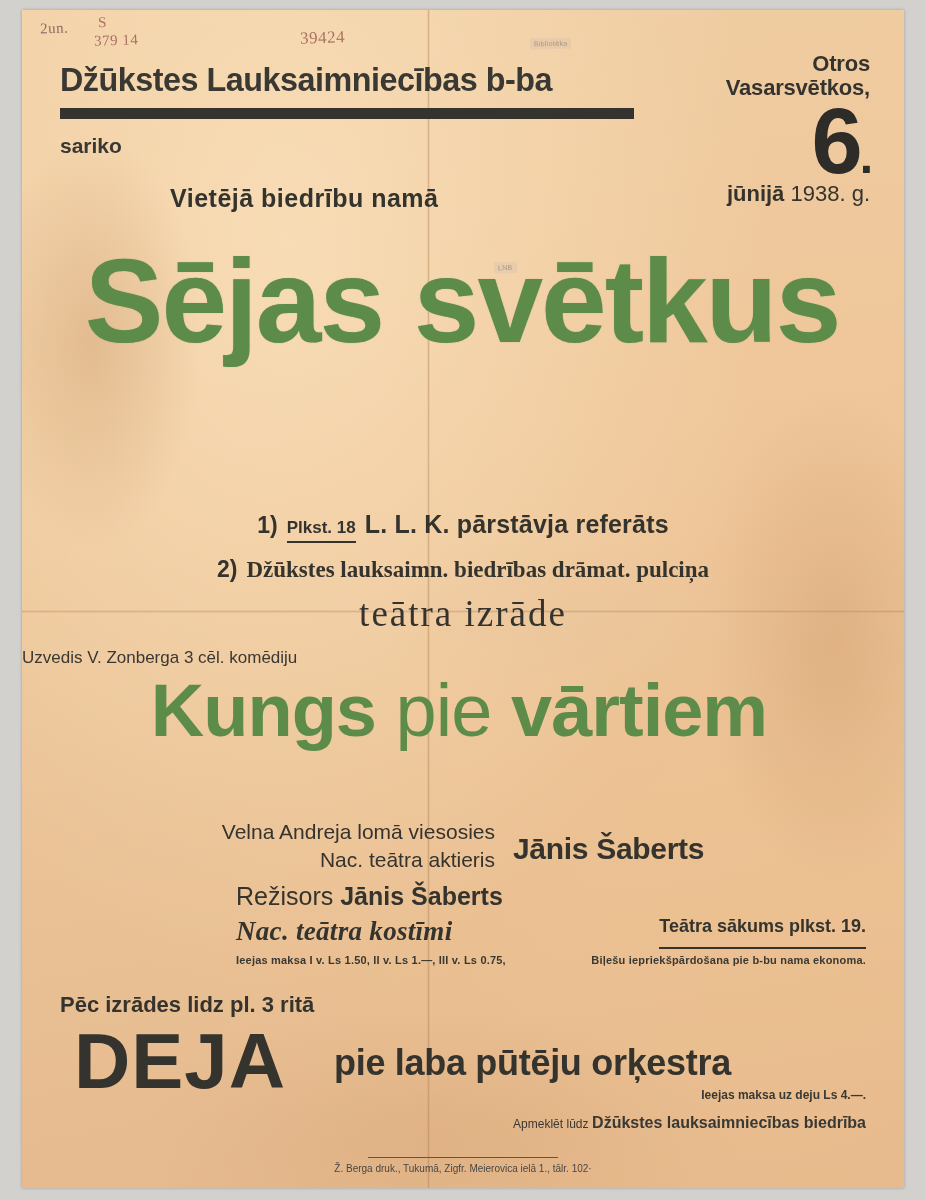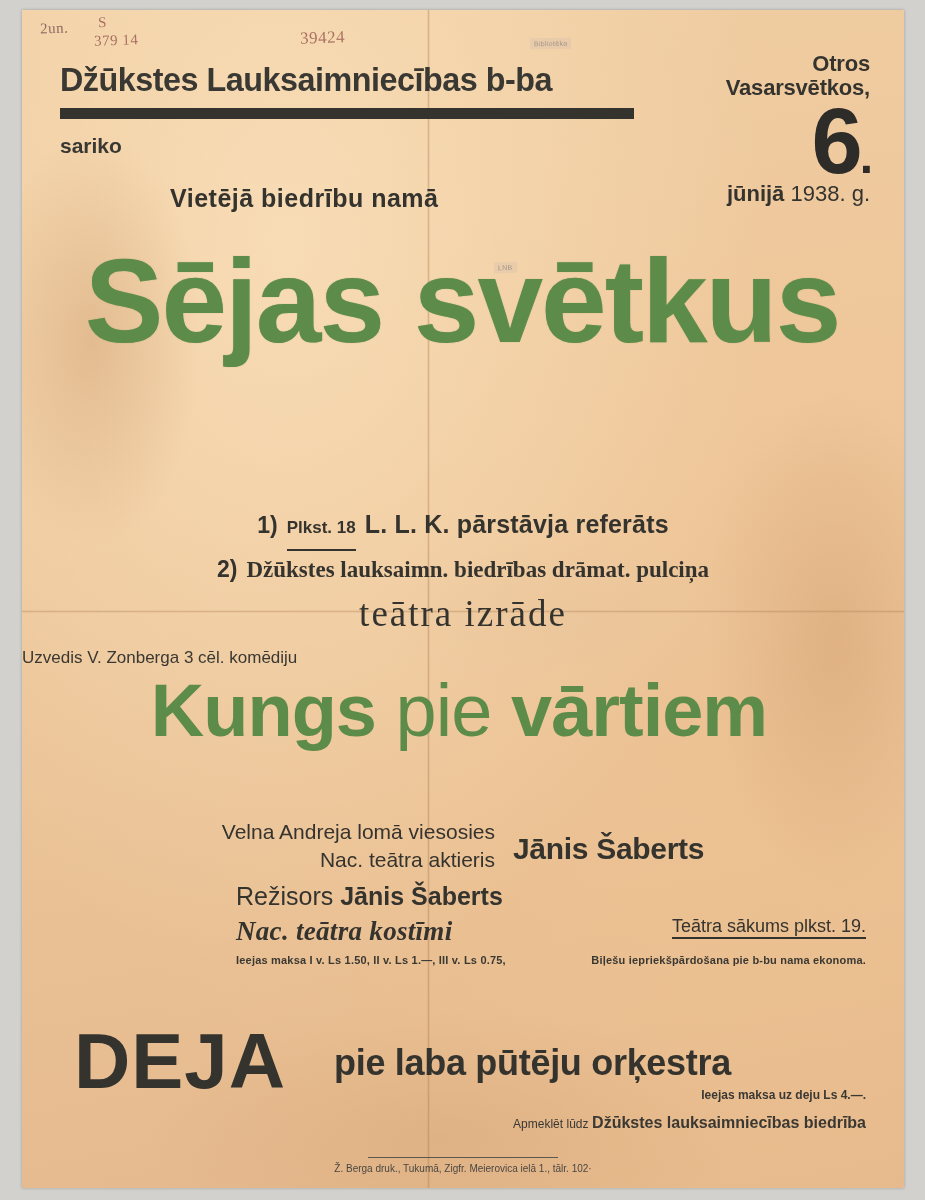--- a/index.html
+++ b/index.html
@@ -189,21 +189,21 @@
     align-items: baseline;
     justify-content: center;
     gap: 9px;
   }
   .num { font-size: 23px; font-weight: bold; color: #35332e; }
   .plkst {
     font-size: 17px;
     font-weight: bold;
     color: #35332e;
     border-bottom: 2px solid #35332e;
-    padding-bottom: 11px;
+    padding-bottom: 3px;
   }
   .llk {
     font-size: 25px;
     font-weight: bold;
     color: #35332e;
     letter-spacing: 0.2px;
   }
   .prog2-text {
     font-family: "Liberation Serif", serif;
     font-size: 23px;
@@ -283,24 +283,24 @@
     font-weight: bold;
     font-size: 27px;
     color: #35332e;
     letter-spacing: 0.3px;
   }
   .start-time {
     position: absolute;
     top: 906px;
     right: 38px;
     font-size: 18px;
-    font-weight: normal;
+    font-weight: bold;
     color: #35332e;
     border-bottom: 2px solid #35332e;
-    padding-bottom: 0;
+    padding-bottom: 10px;
   }
   .prices-left {
     position: absolute;
     top: 944px;
     left: 214px;
     font-size: 11px;
     font-weight: bold;
     color: #3a3833;
     letter-spacing: 0.2px;
   }
@@ -458,20 +458,21 @@
         <span>Režisors</span>
         <b>Jānis Šaberts</b>
       </div>
 
       <div class="costumes">Nac. teātra kostīmi</div>
       <div class="start-time">Teātra sākums plkst. 19.</div>
 
       <div class="prices-left">Ieejas maksa I v. Ls 1.50, II v. Ls 1.—, III v. Ls 0.75,</div>
       <div class="prices-right">Biļešu iepriekšpārdošana pie b-bu nama ekonoma.</div>
 
+      <div class="after-show">Pēc izrādes lidz pl. 3 ritā</div>
       <div class="deja">DEJA</div>
       <div class="orchestra">pie laba pūtēju orķestra</div>
       <div class="dance-price">Ieejas maksa uz deju Ls 4.—.</div>
 
       <div class="invite">
         <span class="small">Apmeklēt lūdz</span>
         <b>Džūkstes lauksaimniecības biedrība</b>
       </div>
 
       <div class="printer-rule"></div>

